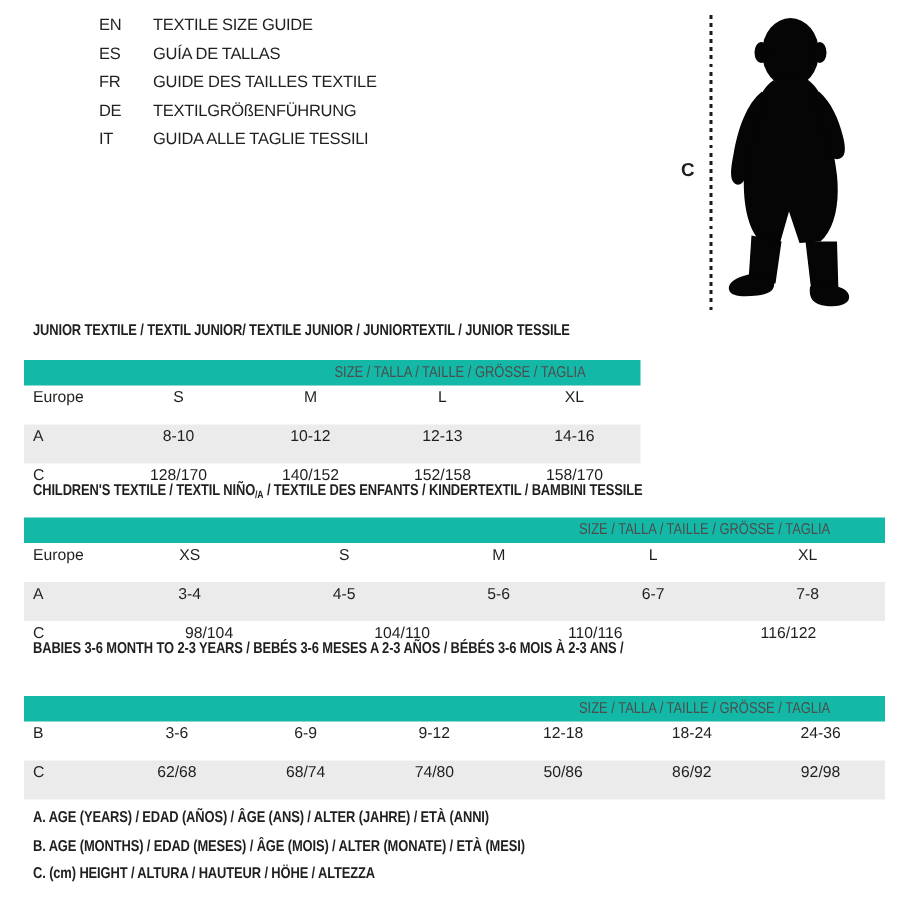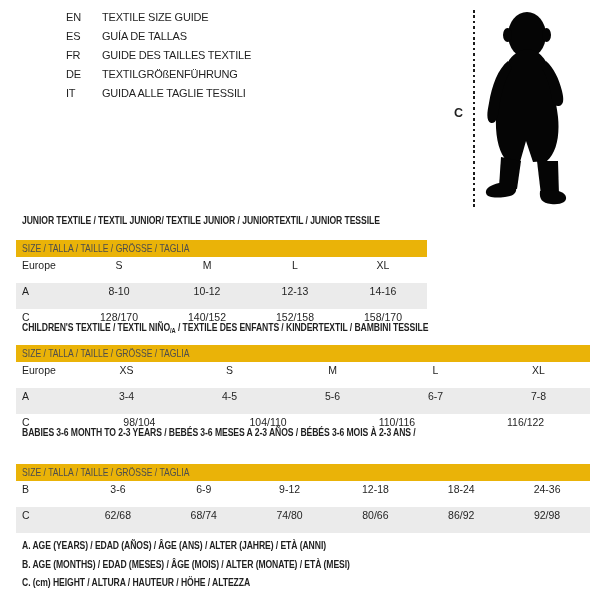--- a/index.html
+++ b/index.html
@@ -25,21 +25,21 @@
   .baby{left:484px;top:11px;}
 
   
   .cond{display:inline-block;transform:scaleX(0.82);transform-origin:0 50%;white-space:nowrap;}
 
   .tbl-title{font-size:10.5px;font-weight:bold;white-space:nowrap;letter-spacing:-0.1px;}
   .tbl-title .sub{font-size:7px;vertical-align:-2px;}
   .title2{line-height:17.5px;}
 
   .tbl{font-size:10.5px;}
-  .bar{height:17px;line-height:17px;background:#eab308;color:#4d4d4d;padding-left:6px;overflow:hidden;}
+  .bar{height:17px;line-height:17px;background:#14b8a6;color:#4d4d4d;padding-left:6px;overflow:hidden;text-align:right;}
   .trow{display:flex;height:26px;line-height:16.5px;}
   .trow.alt{background:#ebebeb;}
   .c0{width:53px;padding-left:6px;}
   .cc{flex:1;text-align:center;}
 
   .footnotes{font-size:10.5px;font-weight:bold;line-height:18.7px;white-space:nowrap;letter-spacing:-0.1px;}
 </style>
 </head>
 <body>
 
@@ -159,21 +159,21 @@
     <span class="cc">9-12</span>
     <span class="cc">12-18</span>
     <span class="cc">18-24</span>
     <span class="cc">24-36</span>
   </div>
   <div class="trow alt">
     <span class="c0">C</span>
     <span class="cc">62/68</span>
     <span class="cc">68/74</span>
     <span class="cc">74/80</span>
-    <span class="cc">80/66</span>
+    <span class="cc">50/86</span>
     <span class="cc">86/92</span>
     <span class="cc">92/98</span>
   </div>
 </div>
 
 <div class="abs footnotes" style="left:22px;top:536px;">
   <div><span class="cond">A. AGE (YEARS) / EDAD (AÑOS) / ÂGE (ANS) / ALTER (JAHRE) / ETÀ (ANNI)</span></div>
   <div><span class="cond">B. AGE (MONTHS) / EDAD (MESES) / ÂGE (MOIS) / ALTER (MONATE) / ETÀ (MESI)</span></div>
   <div><span class="cond">C. (cm) HEIGHT / ALTURA / HAUTEUR / HÖHE / ALTEZZA</span></div>
 </div>

